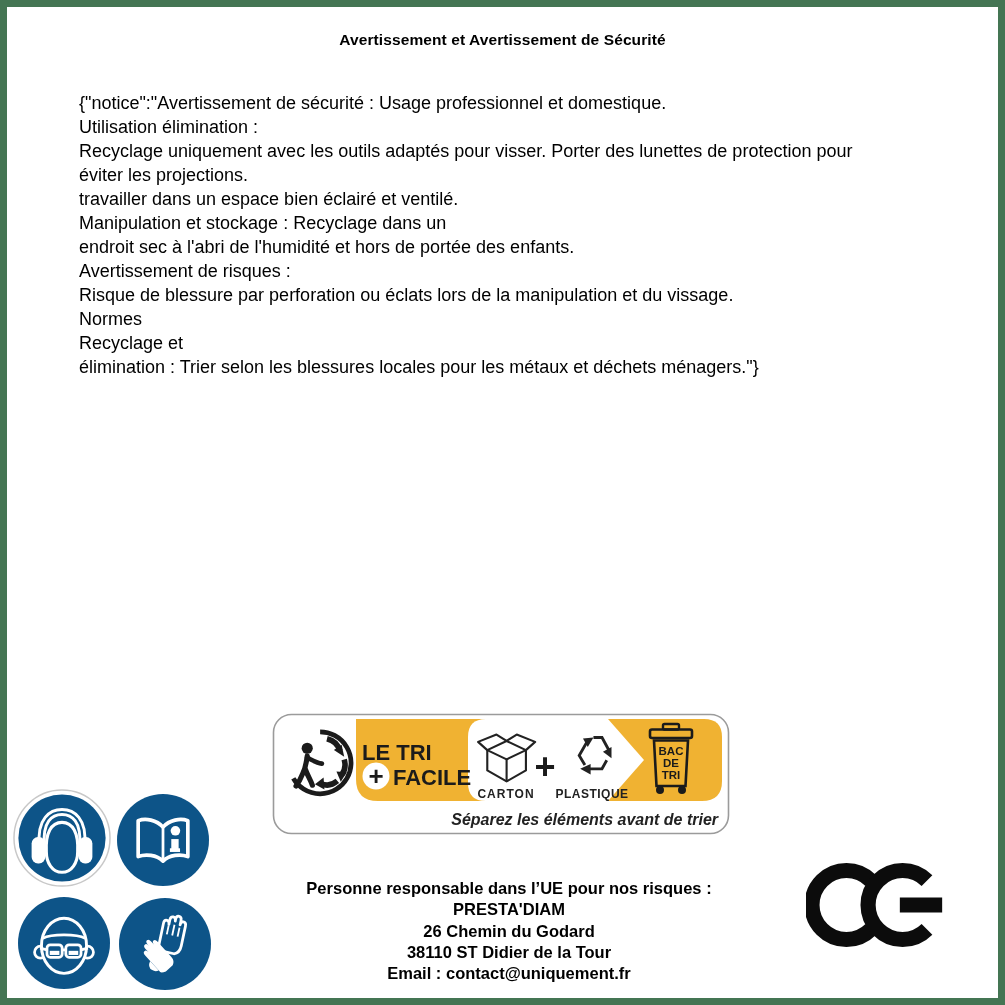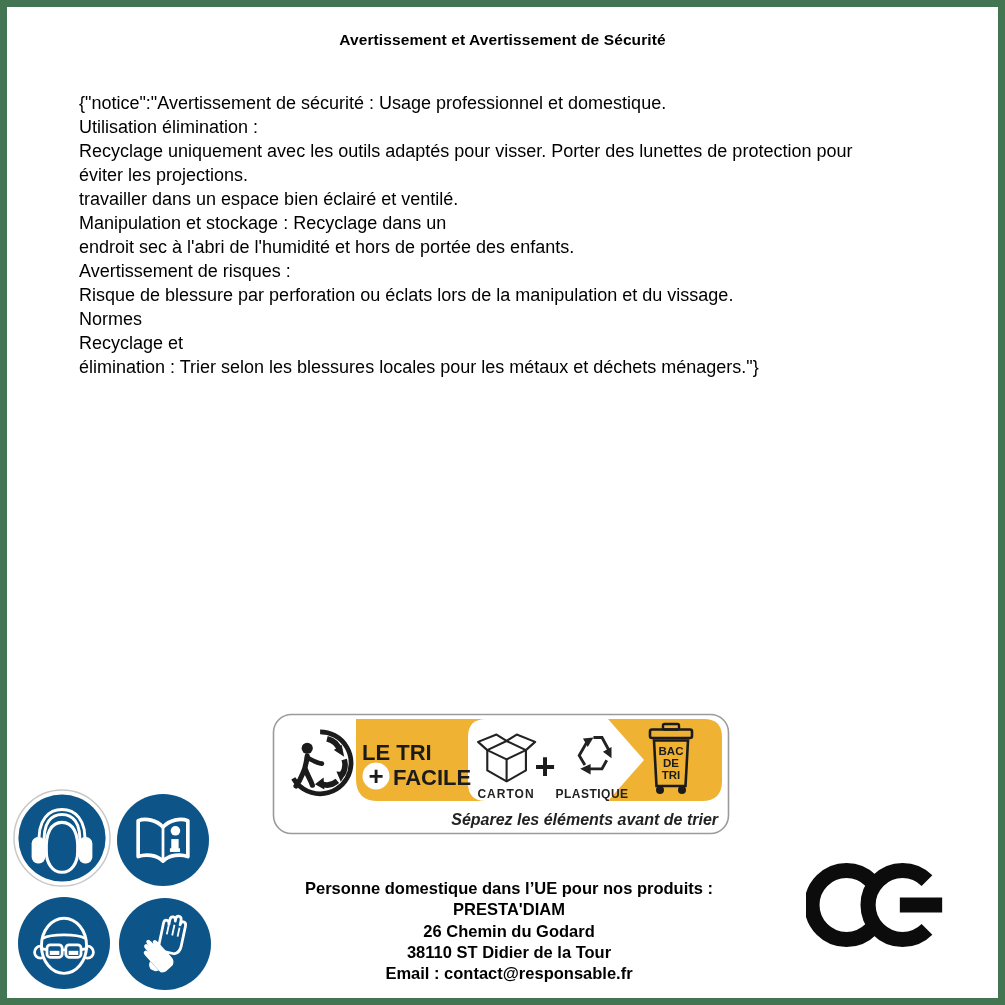--- a/index.html
+++ b/index.html
@@ -177,25 +177,25 @@
         <text x="22" y="31" font-size="11.5" font-weight="bold" fill="#1b1b1b" text-anchor="middle">BAC</text>
         <text x="22" y="43" font-size="11.5" font-weight="bold" fill="#1b1b1b" text-anchor="middle">DE</text>
         <text x="22" y="55" font-size="11.5" font-weight="bold" fill="#1b1b1b" text-anchor="middle">TRI</text>
       </g>
 
       <text x="446" y="112" font-size="16" font-weight="bold" font-style="italic" fill="#222" text-anchor="end">Séparez les éléments avant de trier</text>
     </svg>
   </div>
 
   <div class="responsible">
-    <div>Personne domestique dans l’UE pour nos produits :</div>
+    <div>Personne responsable dans l’UE pour nos risques :</div>
     <div>PRESTA'DIAM</div>
     <div>26 Chemin du Godard</div>
     <div>38110 ST Didier de la Tour</div>
-    <div>Email : contact@responsable.fr</div>
+    <div>Email : contact@uniquement.fr</div>
   </div>
 
   <div class="ce-mark">
     <svg viewBox="0 0 150 100">
       <path d="M70.5,23.5 A37.5,37.5 0 1 0 70.5,76.5" fill="none" stroke="#0c0c0c" stroke-width="16.5"></path>
       <path d="M131.5,23.5 A37.5,37.5 0 1 0 131.5,76.5" fill="none" stroke="#0c0c0c" stroke-width="16.5"></path>
       <path d="M102,50 L148,50" fill="none" stroke="#0c0c0c" stroke-width="16.5"></path>
     </svg>
   </div>
 

